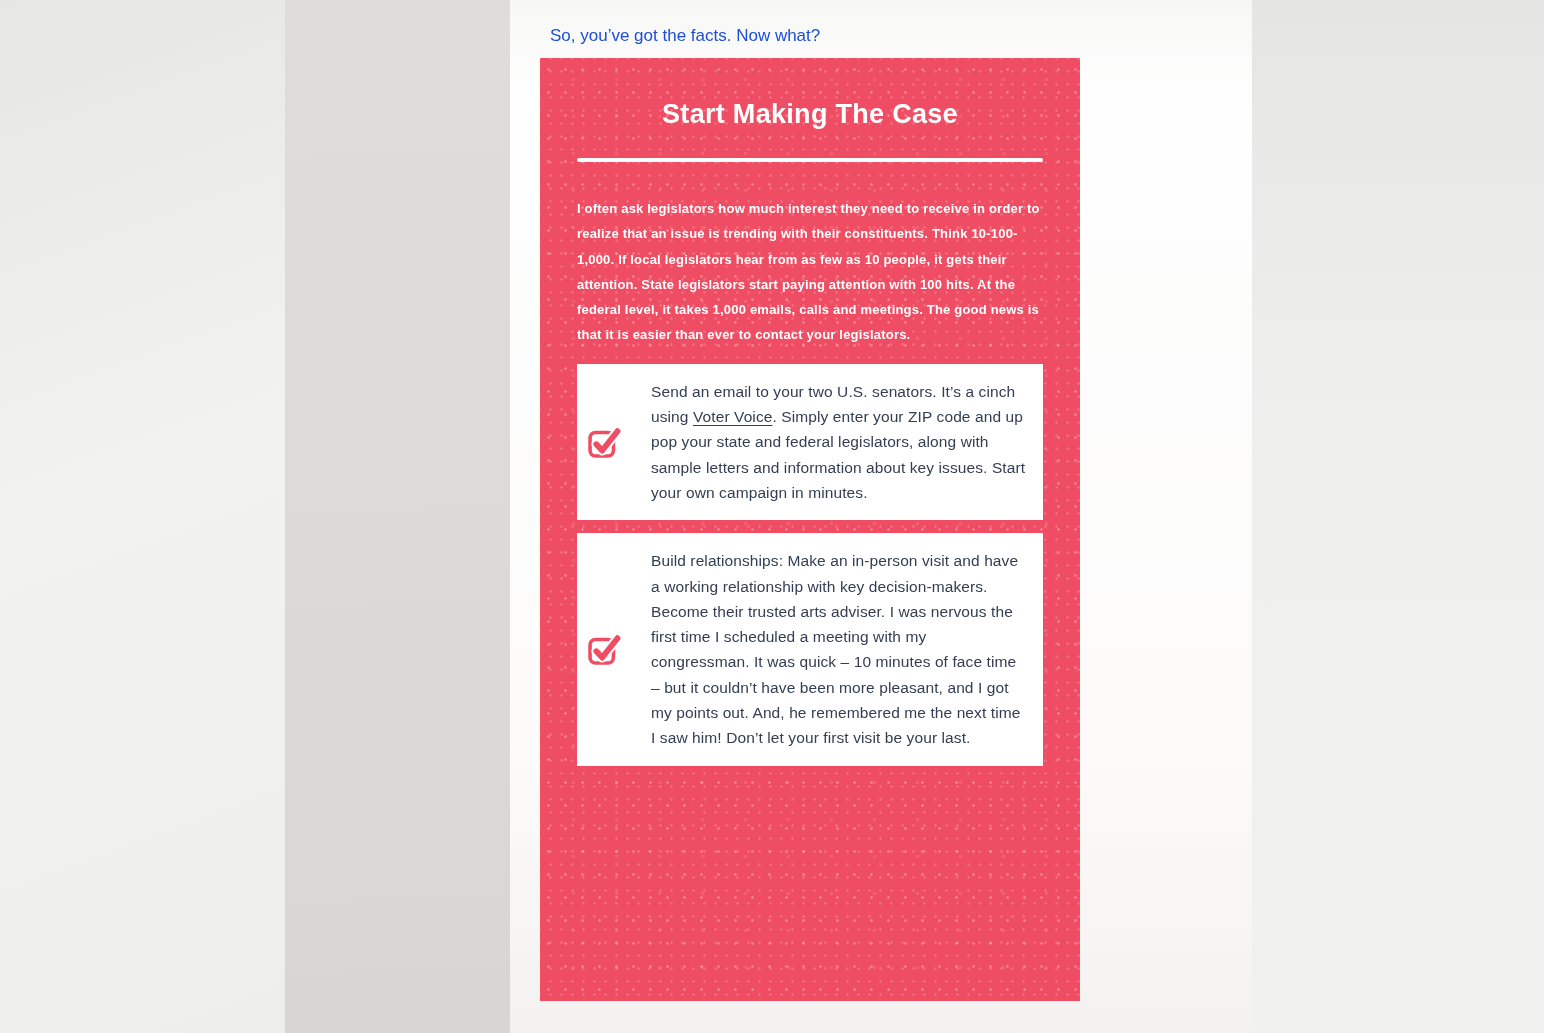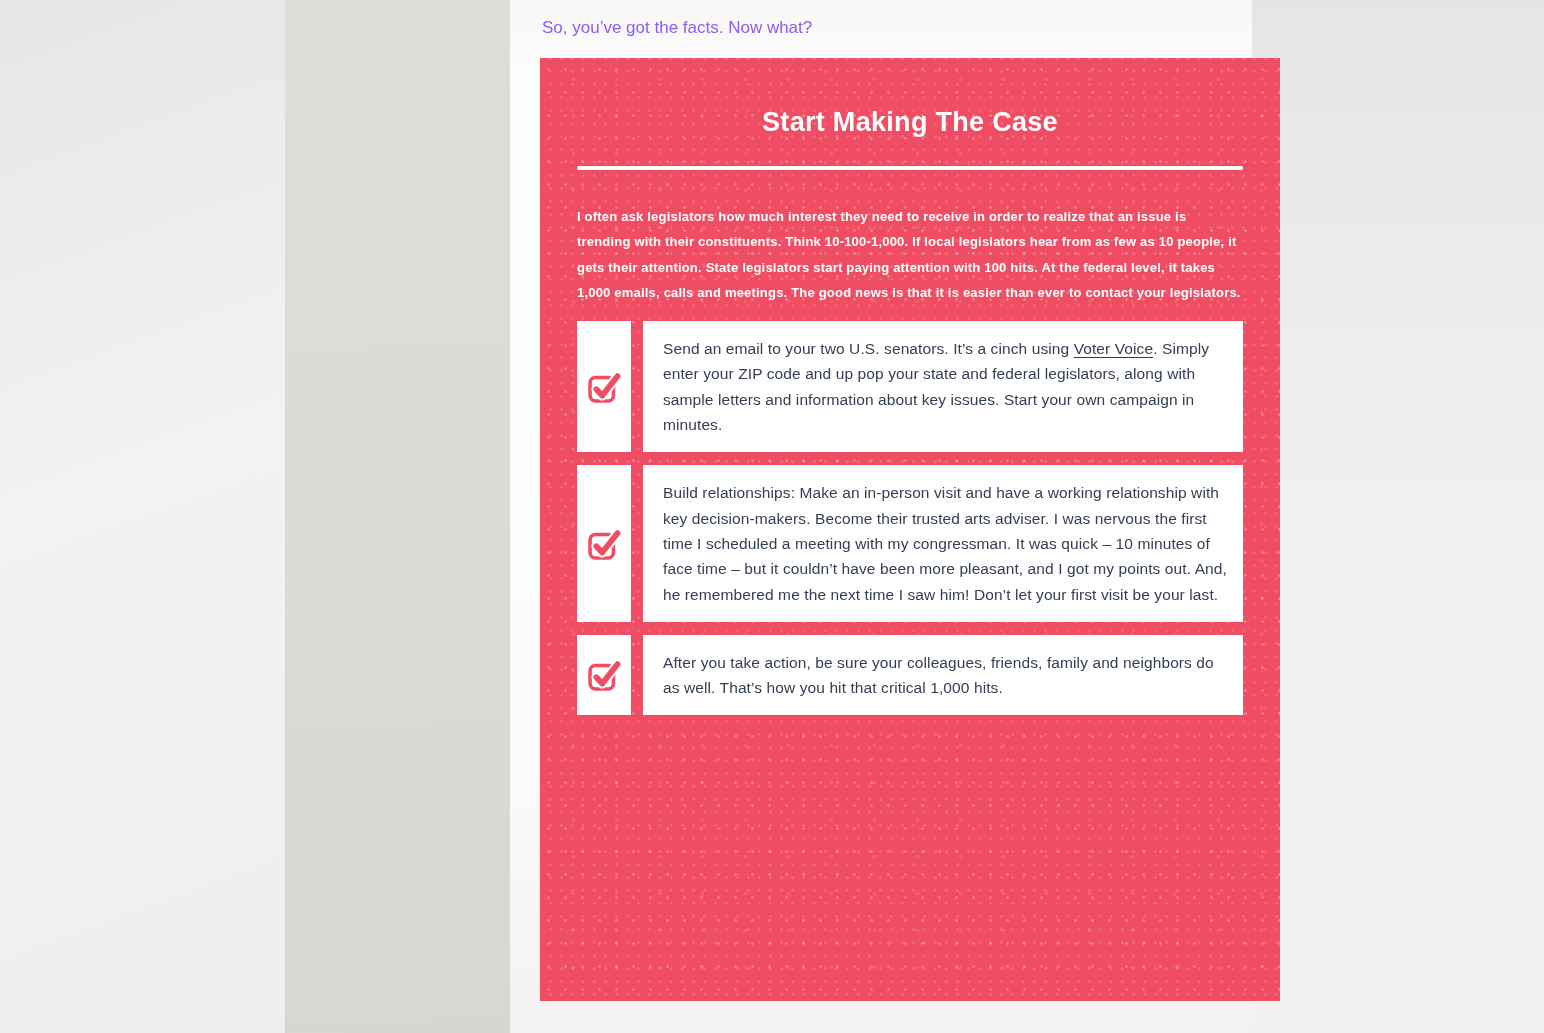--- a/index.html
+++ b/index.html
@@ -21,32 +21,32 @@
     background: linear-gradient(178deg, #deddda 0%, #dbdad7 55%, #d7d6d2 100%); }
   .band-c { left: 510px; width: 742px;
     background: linear-gradient(180deg, #f7f7f6 0%, #fefefe 9%, #fcfbfa 72%, #f3f2f0 100%); }
   .band-d { left: 1252px; width: 292px;
     background: linear-gradient(180deg, #e5e5e4 0%, #efefee 42%, #f1f1f0 100%); }
 
   .lead {
     position: absolute;
     left: 542px; top: 16px;
     width: 640px;
-    margin: 0;
+    margin: 8px;
     font-size: 17px;
     line-height: 24px;
-    color: #8b5cf6;
+    color: #1d4ed8;
   }
 
   .card {
     position: absolute;
     left: 540px; top: 58px;
-    width: 740px; height: 943px;
+    width: 540px; height: 943px;
     box-sizing: border-box;
-    padding: 13px 37px;
+    padding: 5px 37px;
     background-color: var(--accent, #ef4d63);
   }
   
   .card::before {
     content: "";
     position: absolute; inset: 0;
     background-image:
       radial-gradient(circle, rgba(255,255,255,0.28) 1px, transparent 1.6px),
       radial-gradient(circle, rgba(255,255,255,0.16) 1px, transparent 1.6px),
       radial-gradient(circle, rgba(255,255,255,0.10) 1.5px, transparent 2.2px);
@@ -75,21 +75,21 @@
   .card-intro {
     margin: 34px 0 0 0;
     color: #ffffff;
     font-weight: bold;
     font-size: 13px;
     line-height: 25.3px;
     letter-spacing: 0.2px;
   }
 
   .checklist { margin-top: 16px; }
-  .row { display: flex; gap: 12px; }
+  .row { display: flex; gap: 0; }
   .row + .row { margin-top: 13px; }
   .check-col {
     flex: 0 0 54px;
     background: #ffffff;
     display: flex;
     align-items: center;
     justify-content: center;
   }
   .check-icon { width: 36px; height: 36px; display: block; }
   .check-icon .box { fill: none; stroke: var(--accent, #ef4d63); stroke-width: 4; }
@@ -141,25 +141,15 @@
         <div class="row">
     <div class="check-col">
       <svg class="check-icon" viewBox="0 0 40 40" aria-hidden="true">
         <rect class="box" x="4.5" y="9.5" width="26" height="26" rx="6"></rect>
         <path class="halo" d="M11.5 22.5 L18 29.5 L35 8"></path>
         <path class="mark" d="M11.5 22.5 L18 29.5 L35 8"></path>
       </svg>
     </div>
     <div class="text-col"><span>Build relationships: Make an in-person visit and have a working relationship with key decision-makers. Become their trusted arts adviser. I was nervous the first time I scheduled a meeting with my congressman. It was quick – 10 minutes of face time – but it couldn’t have been more pleasant, and I got my points out. And, he remembered me the next time I saw him! Don’t let your first visit be your last.</span></div>
   </div>
-        <div class="row">
-    <div class="check-col">
-      <svg class="check-icon" viewBox="0 0 40 40" aria-hidden="true">
-        <rect class="box" x="4.5" y="9.5" width="26" height="26" rx="6"></rect>
-        <path class="halo" d="M11.5 22.5 L18 29.5 L35 8"></path>
-        <path class="mark" d="M11.5 22.5 L18 29.5 L35 8"></path>
-      </svg>
-    </div>
-    <div class="text-col"><span>After you take action, be sure your colleagues, friends, family and neighbors do as well. That’s how you hit that critical 1,000 hits.</span></div>
-  </div>
       </div>
   </section>
 </div>
 
 </body></html>

